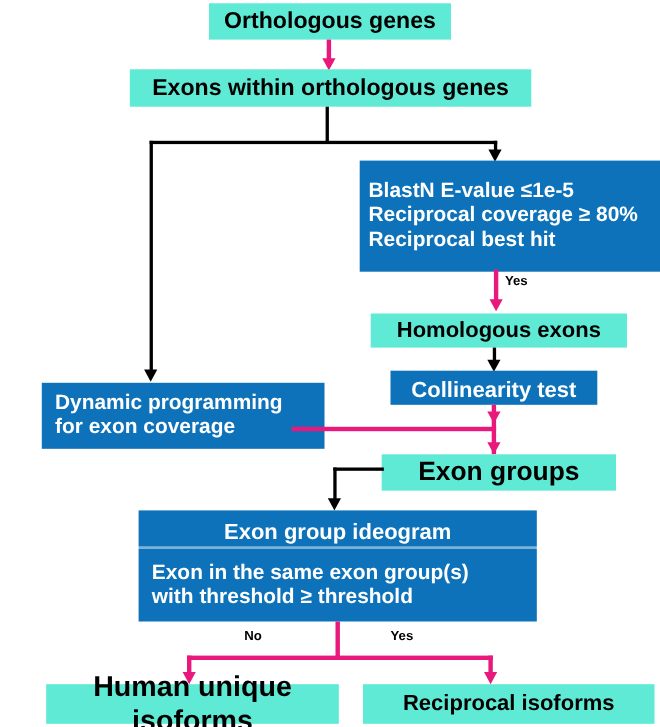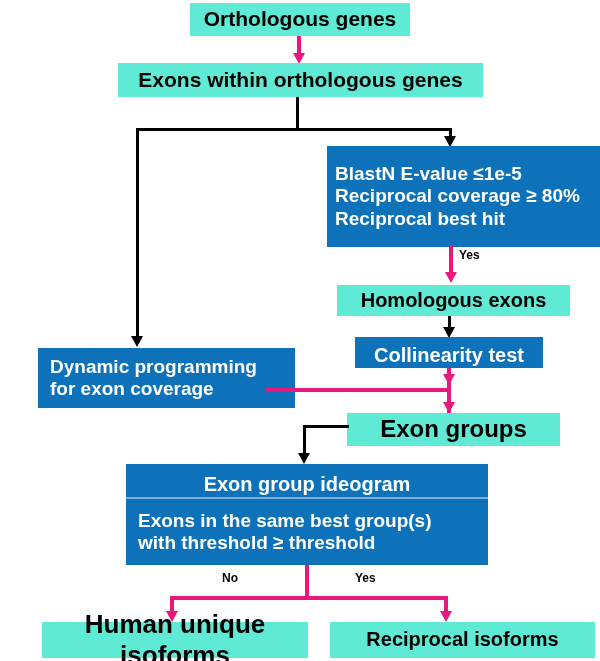--- a/index.html
+++ b/index.html
@@ -136,21 +136,21 @@
 
   <div class="edge black" style="left:303px; top:425px; width:46px; height:3px;"></div>
   <div class="edge black" style="left:303px; top:425px; width:3px; height:33px;"></div>
   <div class="arrow-head arrow-down-black" style="left:298px; top:453px;"></div>
 
   <div class="node blue" style="left:126px; top:464px; width:362px; height:33px; font-size:20px;">
     <span>Exon group ideogram</span>
   </div>
   <div class="divider" style="left:126px; top:497px; width:362px; height:2px;"></div>
   <div class="node blue multiline" style="left:126px; top:499px; width:362px; height:66px; font-size:19px; padding-left:12px;">
-    <span>Exons in the same best group(s)</span>
+    <span>Exon in the same exon group(s)</span>
     <span>with threshold ≥ threshold</span>
   </div>
 
   <div class="edge pink" style="left:305px; top:565px; width:4px; height:34px;"></div>
   <div class="edge pink" style="left:170px; top:596px; width:278px; height:4px;"></div>
 
   <div class="edge pink" style="left:170px; top:596px; width:4px; height:20px;"></div>
   <div class="arrow-head arrow-down-pink" style="left:166px; top:611px;"></div>
 
   <div class="edge pink" style="left:444px; top:596px; width:4px; height:20px;"></div>

